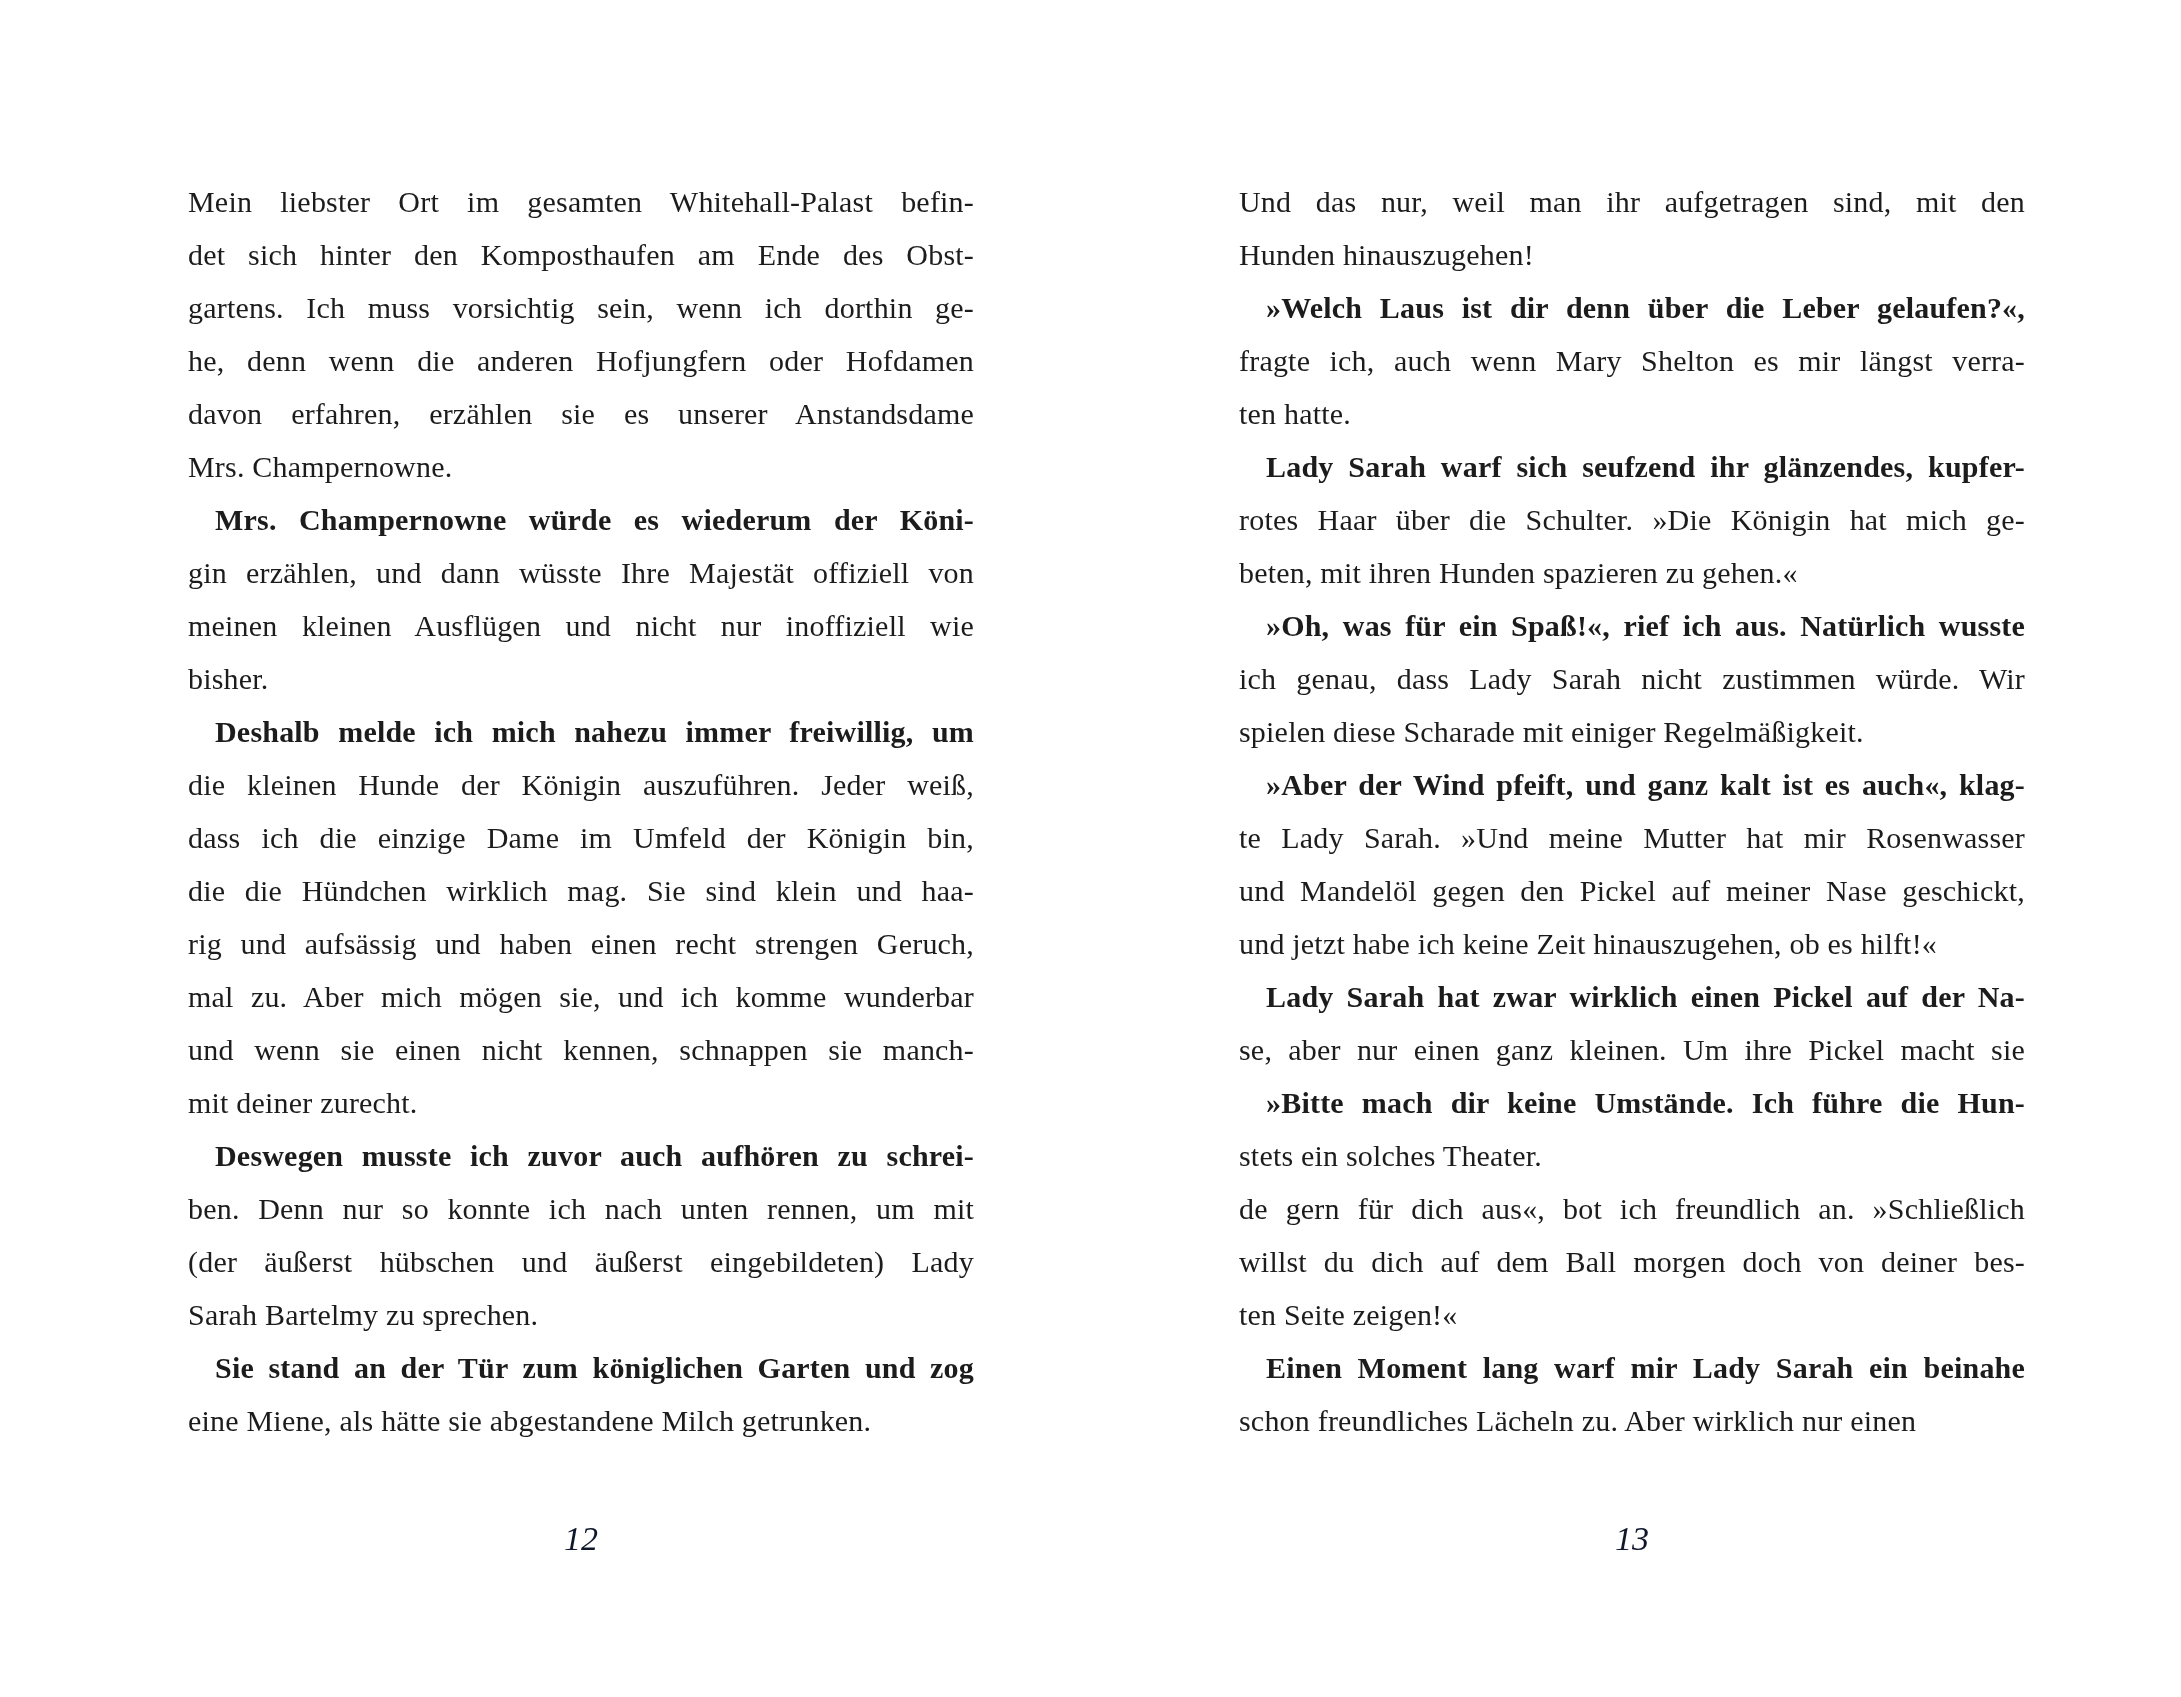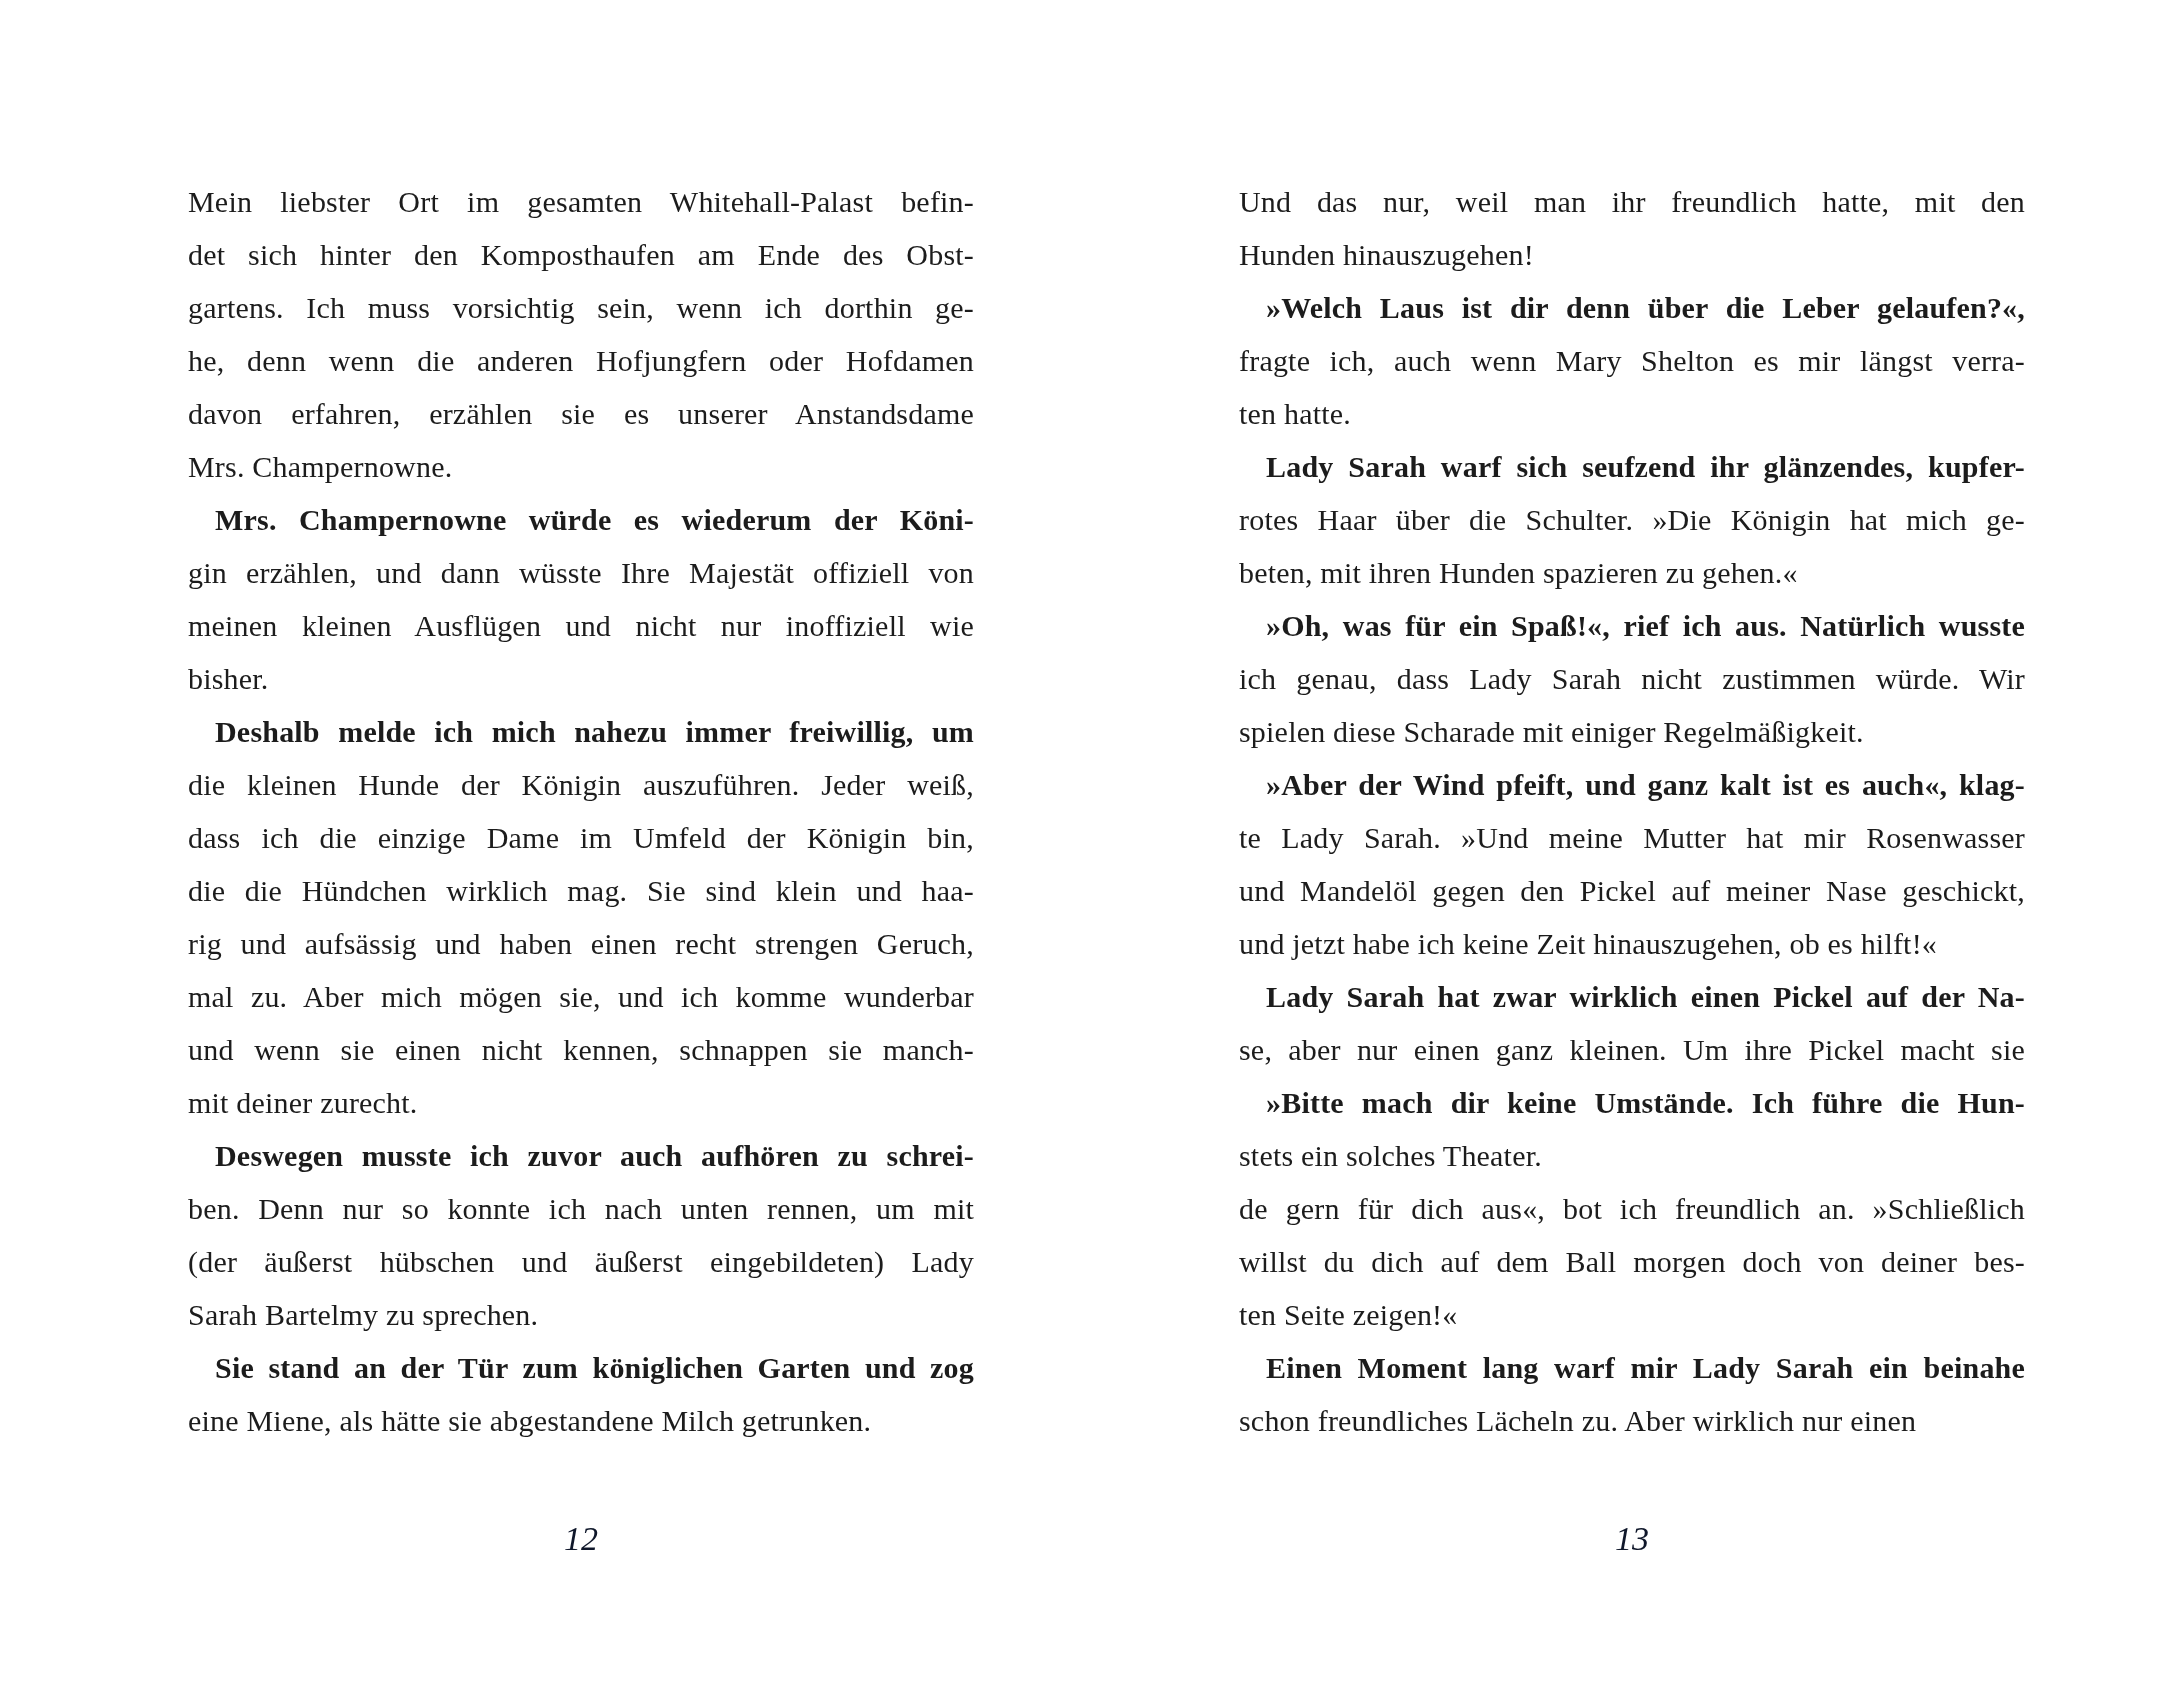--- a/index.html
+++ b/index.html
@@ -91,21 +91,21 @@
         <div class="line">(der äußerst hübschen und äußerst eingebildeten) Lady</div>
         <div class="line para-end">Sarah Bartelmy zu sprechen.</div>
         <div class="line indent">Sie stand an der Tür zum königlichen Garten und zog</div>
         <div class="line para-end">eine Miene, als hätte sie abgestandene Milch getrunken.</div>
       </div>
     <div class="pagenum">12</div>
   </div>
 
   <div class="page page-right">
     <div class="textblock">
-        <div class="line">Und das nur, weil man ihr freundlich hatte, mit den</div>
+        <div class="line">Und das nur, weil man ihr aufgetragen sind, mit den</div>
         <div class="line para-end">Hunden hinauszugehen!</div>
         <div class="line indent">»Welch Laus ist dir denn über die Leber gelaufen?«,</div>
         <div class="line">fragte ich, auch wenn Mary Shelton es mir längst verra-</div>
         <div class="line para-end">ten hatte.</div>
         <div class="line indent">Lady Sarah warf sich seufzend ihr glänzendes, kupfer-</div>
         <div class="line">rotes Haar über die Schulter. »Die Königin hat mich ge-</div>
         <div class="line para-end">beten, mit ihren Hunden spazieren zu gehen.«</div>
         <div class="line indent">»Oh, was für ein Spaß!«, rief ich aus. Natürlich wusste</div>
         <div class="line">ich genau, dass Lady Sarah nicht zustimmen würde. Wir</div>
         <div class="line para-end">spielen diese Scharade mit einiger Regelmäßigkeit.</div>

